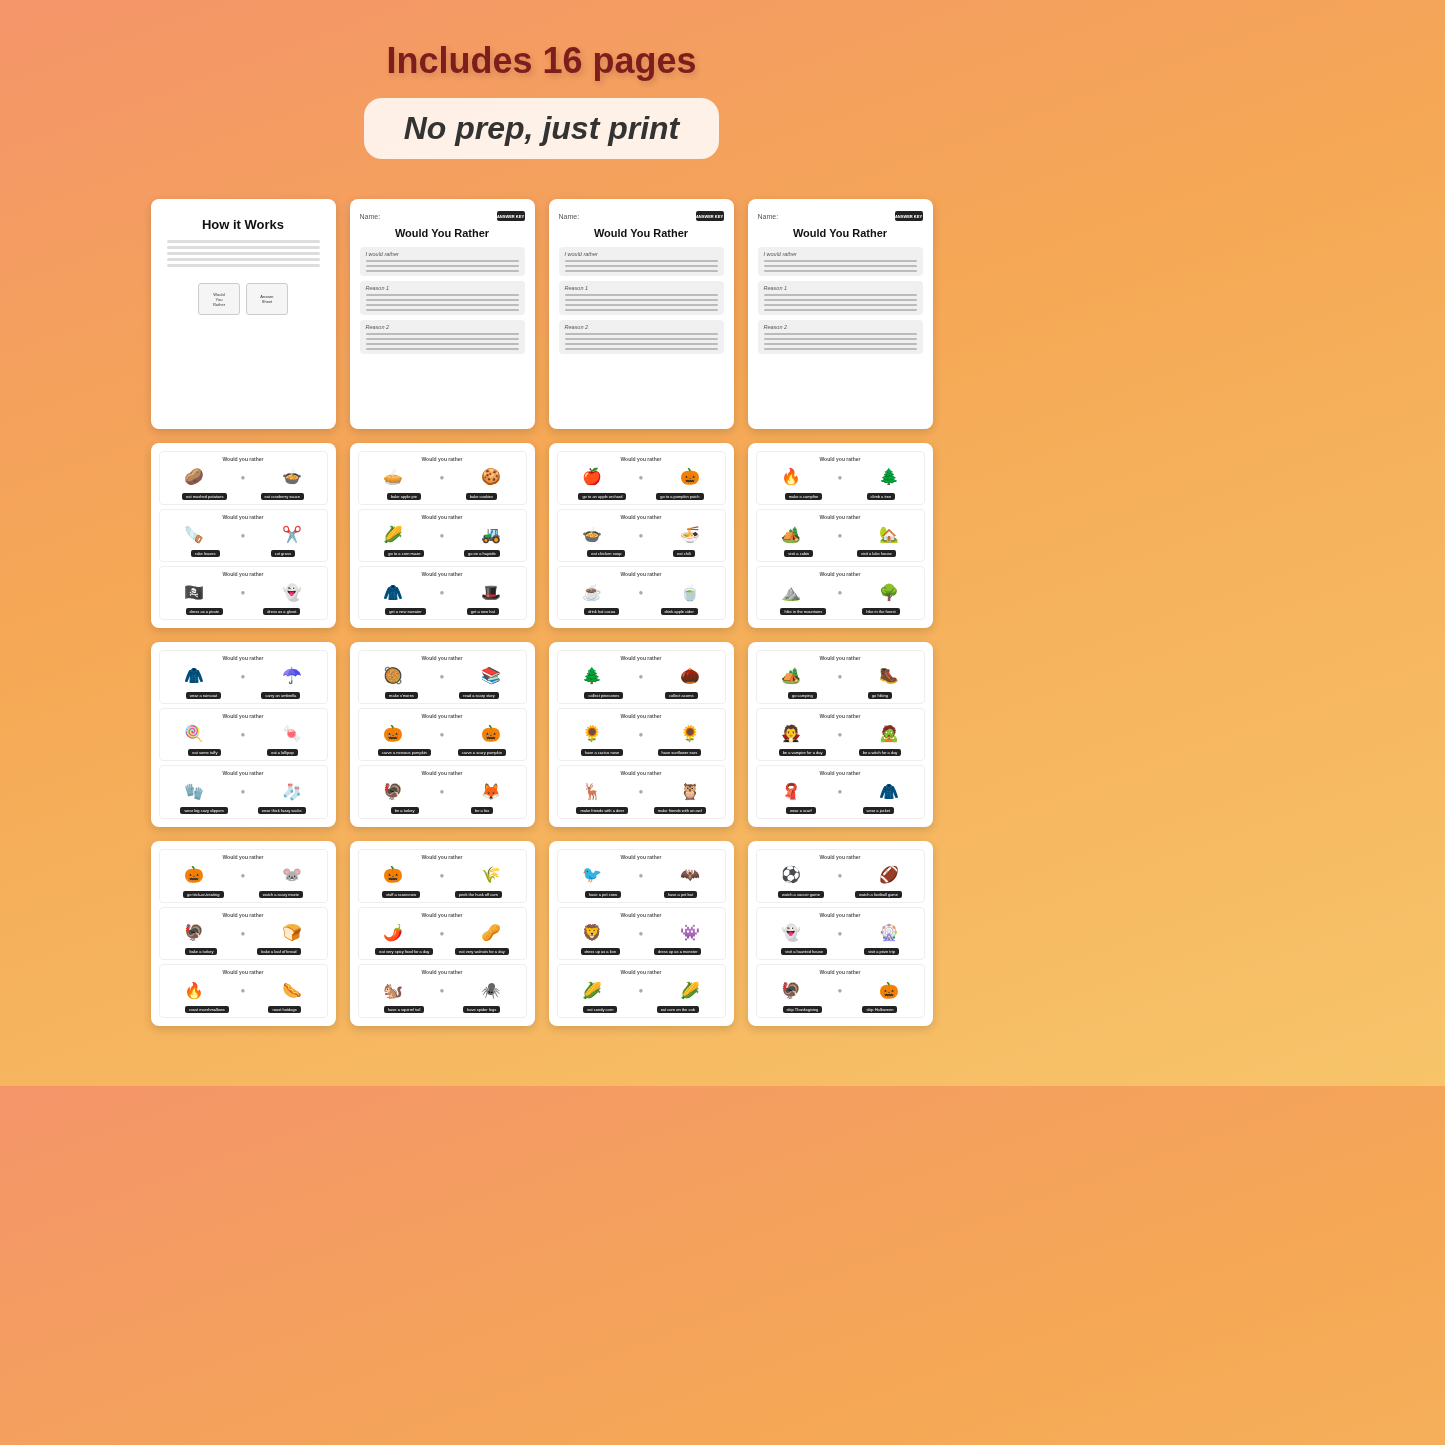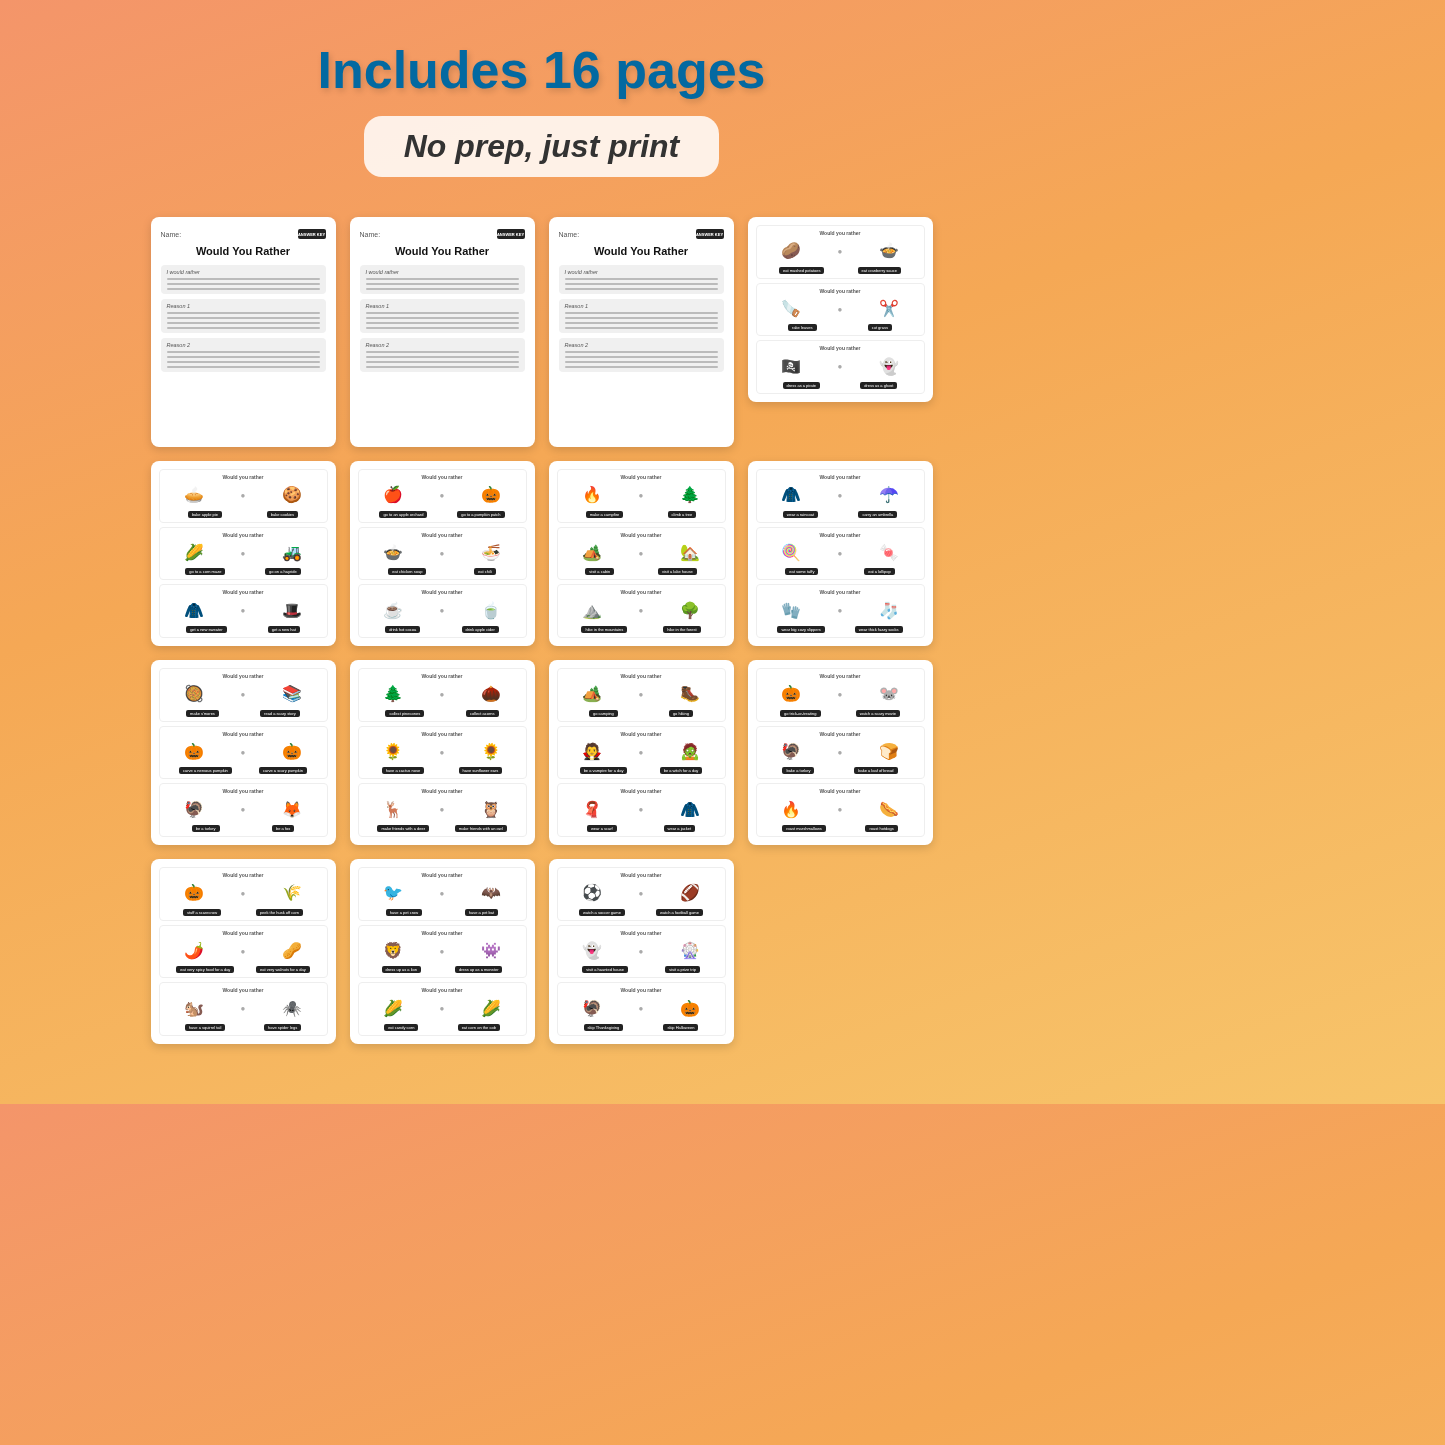--- a/index.html
+++ b/index.html
@@ -7,22 +7,22 @@
       width: 1083px;
       min-height: 1083px;
       background: linear-gradient(160deg, #f4956a 0%, #f5a855 40%, #f7c46a 100%);
       font-family: 'Arial Black', Arial, sans-serif;
       display: flex;
       flex-direction: column;
       align-items: center;
       padding: 40px 20px 60px;
     }
     .header-title {
-      color: #0369a1;
-      font-size: 52px;
+      color: #7f1d1d;
+      font-size: 36px;
       font-weight: 900;
       text-align: center;
       text-shadow: 2px 3px 6px rgba(0,0,0,0.15);
       margin-bottom: 16px;
     }
     .subtitle-badge {
       background: rgba(255,255,255,0.85);
       border-radius: 18px;
       padding: 12px 40px;
       margin-bottom: 40px;
@@ -204,20 +204,38 @@
 </head>
 <body>
 
 <h1 class="header-title">Includes 16 pages</h1>
 <div class="subtitle-badge">
   <span>No prep, just print</span>
 </div>
 
 <div class="pages-grid">
 
+  <div class="page-card how-it-works-card">
+    <div class="how-it-works-title">How it Works</div>
+    <div class="how-it-works-lines">
+      <div class="line-block"></div>
+      <div class="line-block"></div>
+      <div class="line-block"></div>
+      <div class="line-block"></div>
+      <div class="line-block"></div>
+    </div>
+    <div class="how-it-works-preview">
+      <div class="mini-card">
+        <div style="font-size:4px; color:#333; text-align:center; padding:2px;">Would<br>You<br>Rather</div>
+      </div>
+      <div class="mini-card">
+        <div style="font-size:4px; color:#333; text-align:center; padding:2px;">Answer<br>Sheet</div>
+      </div>
+    </div>
+  </div>
 
   <div class="page-card answer-sheet-card">
     <div class="card-header-row">
       <span class="card-name-label">Name:</span>
       <div class="card-stamp">
           <span>ANSWER KEY</span>
         </div>
     </div>
     <div class="answer-sheet-title">Would You Rather</div>
     <div class="answer-block">

